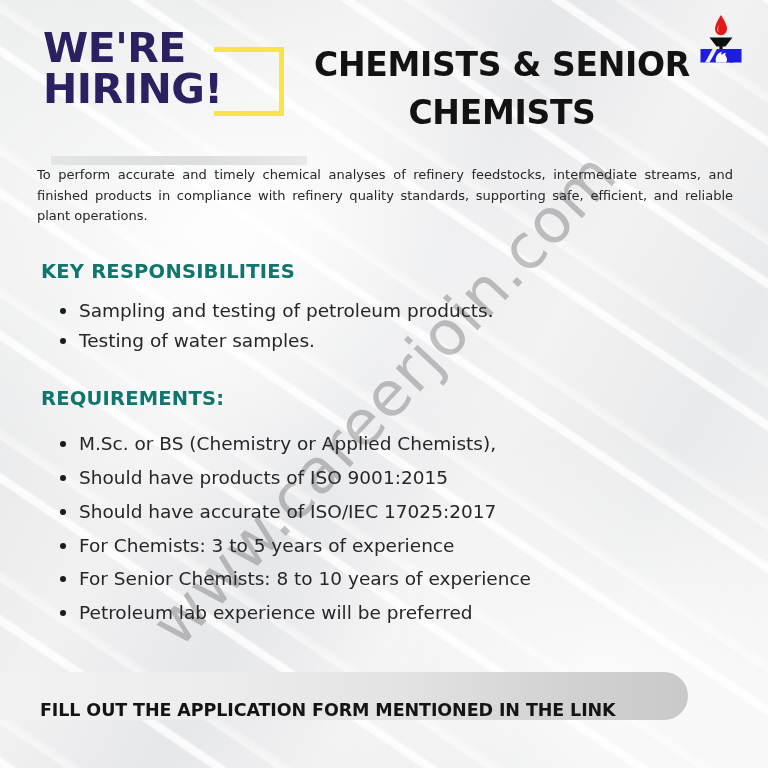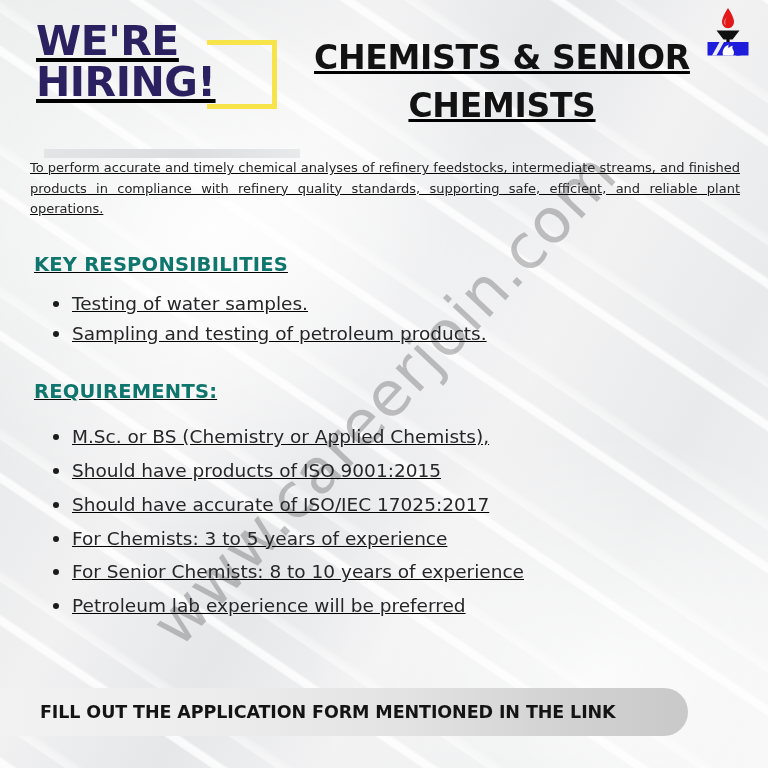--- a/index.html
+++ b/index.html
@@ -64,21 +64,21 @@
     font-size: 62px;
     font-weight: 400;
     color: rgba(110,110,112,0.42);
     letter-spacing: 1px;
     white-space: nowrap;
     pointer-events: none;
     user-select: none;
   }
 
   
-  .content { position: relative; z-index: 5; padding: 0; text-decoration: underline; }
+  .content { position: relative; z-index: 5; padding: 7px; }
 
   
   .header {
     position: relative;
     display: flex;
     align-items: flex-start;
     padding: 22px 0 0 0;
   }
   .hiring-block {
     position: relative;
@@ -181,28 +181,28 @@
     width: 6px; height: 6px;
     border-radius: 50%;
     background: #1b1b1c;
   }
   ul.bullets.req-list { margin-top: 20px; }
   ul.bullets.req-list li { margin-bottom: 5px; }
 
   
   .cta {
     position: absolute;
-    left: 0; top: 688px;
+    left: 0; top: 672px;
     width: 688px; height: 48px;
     background: linear-gradient(90deg,
       #f2f2f3 0%, #ededee 30%, #e3e3e4 58%, #d2d2d3 82%, #c9c9ca 100%);
     border-top-right-radius: 24px;
     border-bottom-right-radius: 24px;
     display: flex;
-    align-items: center;
+    align-items: flex-end;
     z-index: 6;
   }
   .cta-text {
     padding-left: 40px;
     font-family: "DejaVu Sans", sans-serif;
     font-weight: 700;
     font-size: 17.5px;
     letter-spacing: -0.1px;
     color: #141415;
     text-transform: uppercase;
@@ -255,22 +255,22 @@
           <path d="M10 49.5 L17.5 36 L22 36 L14.5 49.5 Z" fill="#ffffff" opacity="0.92"></path>
           <path d="M34 36 L38.5 36 L38.5 49.5 L34 49.5 Z" fill="#1d1ddb"></path>
         </svg>
       </div>
     </div>
 
     <p class="intro">To perform accurate and timely chemical analyses of refinery feedstocks, intermediate streams, and finished products in compliance with refinery quality standards, supporting safe, efficient, and reliable plant operations.</p>
 
     <h2 class="sec-head">KEY RESPONSIBILITIES</h2>
     <ul class="bullets">
+      <li>Sampling and testing of petroleum products.</li>
       <li>Testing of water samples.</li>
-      <li>Sampling and testing of petroleum products.</li>
     </ul>
 
     <h2 class="sec-head req">REQUIREMENTS:</h2>
     <ul class="bullets req-list">
       <li>M.Sc. or BS (Chemistry or Applied Chemists),</li>
       <li>Should have products of ISO 9001:2015</li>
       <li>Should have accurate of ISO/IEC 17025:2017</li>
       <li>For Chemists: 3 to 5 years of experience</li>
       <li>For Senior Chemists: 8 to 10 years of experience</li>
       <li>Petroleum lab experience will be preferred</li>

